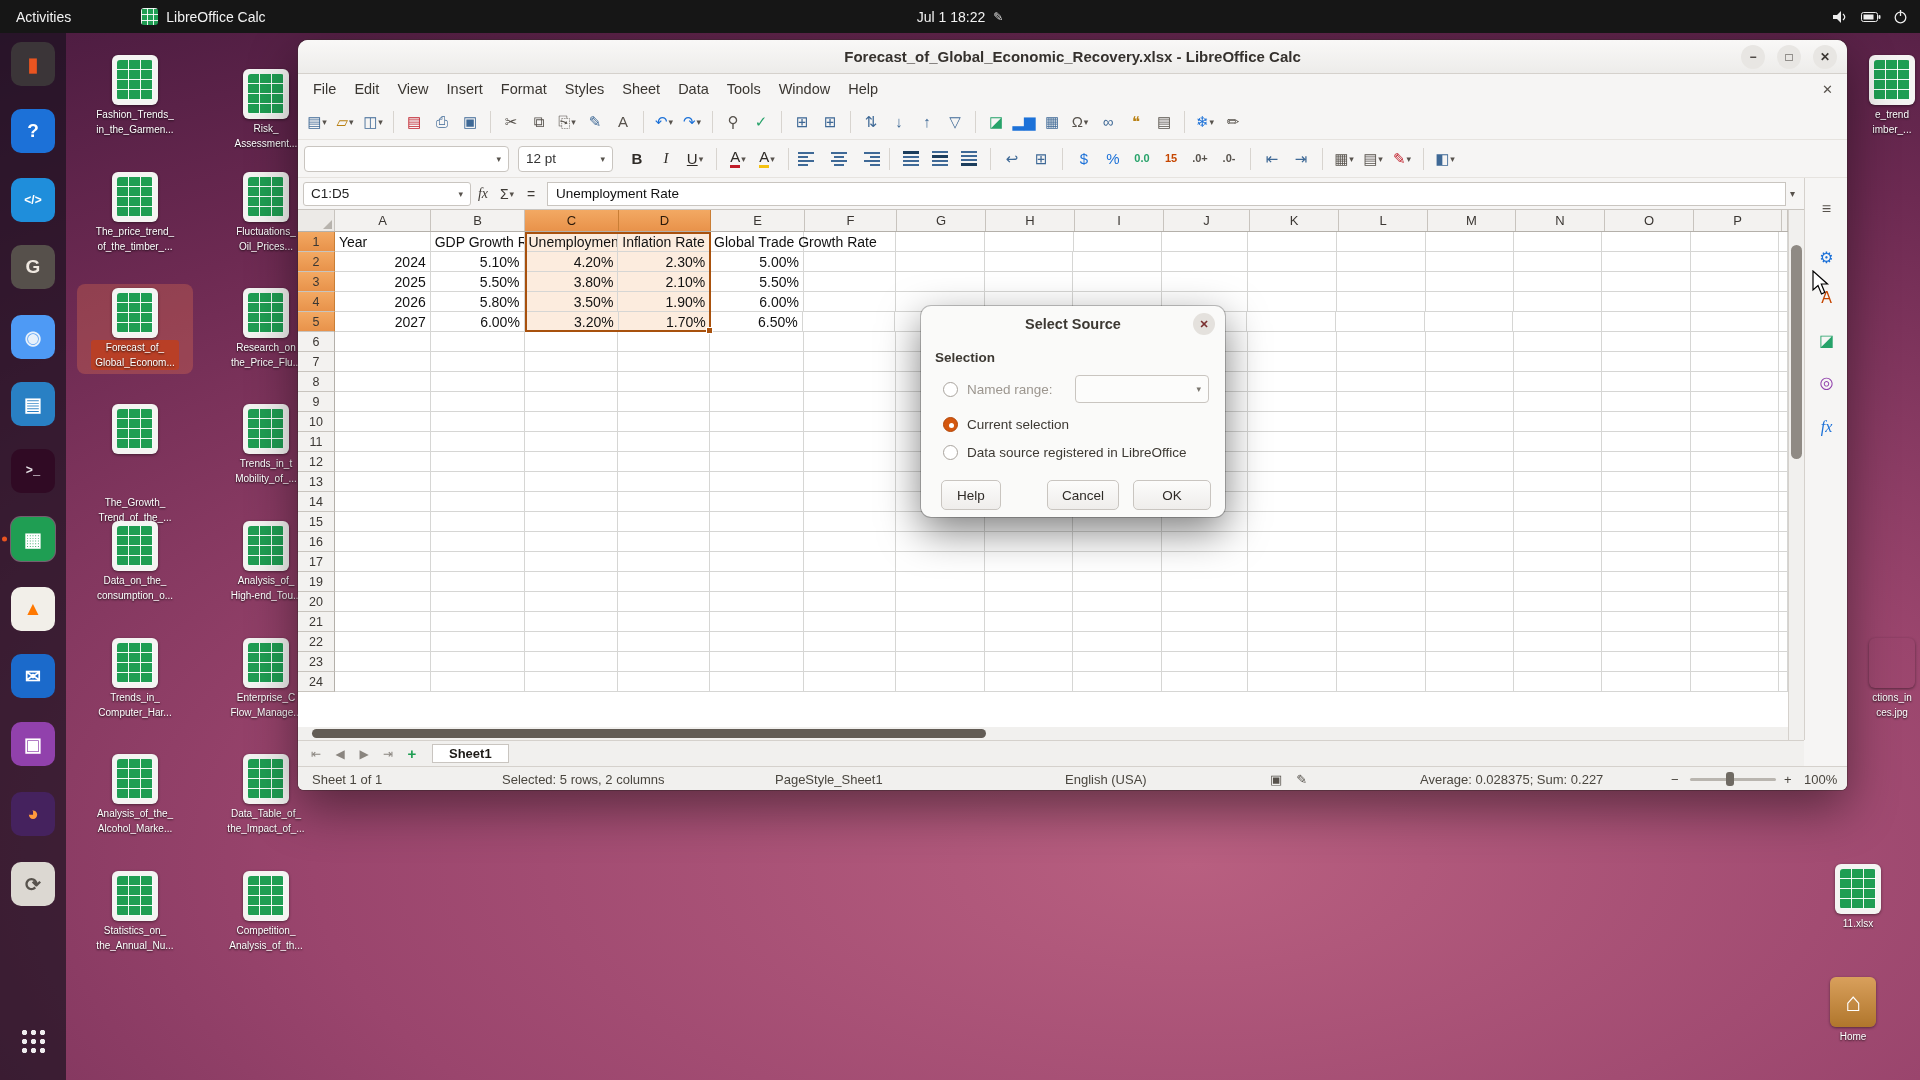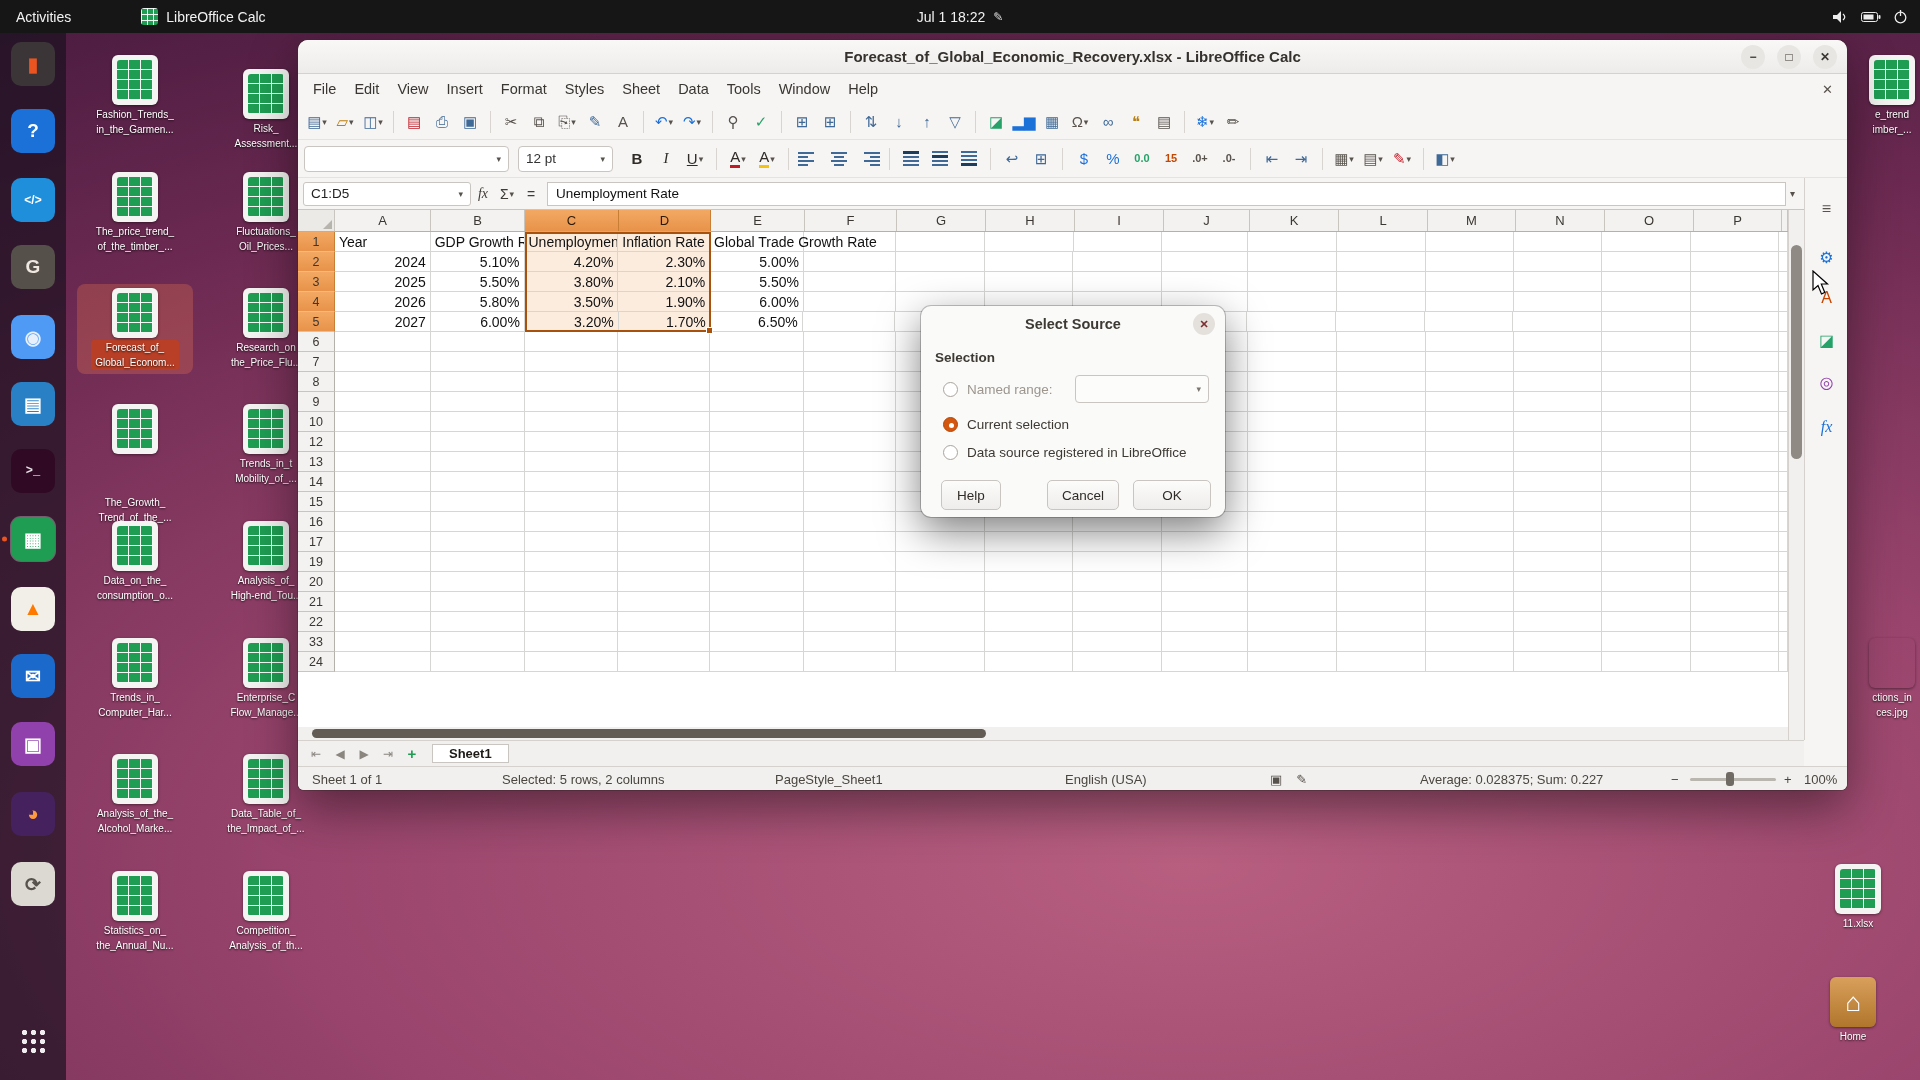--- a/index.html
+++ b/index.html
@@ -845,20 +845,40 @@
           <div class="cell" style="width: 86px;"></div>
           <div class="cell" style="width: 89px;"></div>
           <div class="cell" style="width: 89px;"></div>
           <div class="cell" style="width: 88px;"></div>
           <div class="cell" style="width: 89px;"></div>
           <div class="cell" style="width: 89px;"></div>
           <div class="cell" style="width: 88px;"></div>
           <div class="cell" style="width: 6px;"></div>
         </div>
         <div class="grow">
+          <div class="rh">11</div>
+          <div class="cell" style="width: 96px;"></div>
+          <div class="cell" style="width: 94px;"></div>
+          <div class="cell" style="width: 94px;"></div>
+          <div class="cell" style="width: 92px;"></div>
+          <div class="cell" style="width: 94px;"></div>
+          <div class="cell" style="width: 92px;"></div>
+          <div class="cell" style="width: 89px;"></div>
+          <div class="cell" style="width: 89px;"></div>
+          <div class="cell" style="width: 89px;"></div>
+          <div class="cell" style="width: 86px;"></div>
+          <div class="cell" style="width: 89px;"></div>
+          <div class="cell" style="width: 89px;"></div>
+          <div class="cell" style="width: 88px;"></div>
+          <div class="cell" style="width: 89px;"></div>
+          <div class="cell" style="width: 89px;"></div>
+          <div class="cell" style="width: 88px;"></div>
+          <div class="cell" style="width: 6px;"></div>
+        </div>
+        <div class="grow">
           <div class="rh">12</div>
           <div class="cell" style="width: 96px;"></div>
           <div class="cell" style="width: 94px;"></div>
           <div class="cell" style="width: 94px;"></div>
           <div class="cell" style="width: 92px;"></div>
           <div class="cell" style="width: 94px;"></div>
           <div class="cell" style="width: 92px;"></div>
           <div class="cell" style="width: 89px;"></div>
           <div class="cell" style="width: 89px;"></div>
           <div class="cell" style="width: 89px;"></div>
@@ -1045,21 +1065,21 @@
           <div class="cell" style="width: 86px;"></div>
           <div class="cell" style="width: 89px;"></div>
           <div class="cell" style="width: 89px;"></div>
           <div class="cell" style="width: 88px;"></div>
           <div class="cell" style="width: 89px;"></div>
           <div class="cell" style="width: 89px;"></div>
           <div class="cell" style="width: 88px;"></div>
           <div class="cell" style="width: 6px;"></div>
         </div>
         <div class="grow">
-          <div class="rh">33</div>
+          <div class="rh">23</div>
           <div class="cell" style="width: 96px;"></div>
           <div class="cell" style="width: 94px;"></div>
           <div class="cell" style="width: 94px;"></div>
           <div class="cell" style="width: 92px;"></div>
           <div class="cell" style="width: 94px;"></div>
           <div class="cell" style="width: 92px;"></div>
           <div class="cell" style="width: 89px;"></div>
           <div class="cell" style="width: 89px;"></div>
           <div class="cell" style="width: 89px;"></div>
           <div class="cell" style="width: 86px;"></div>

